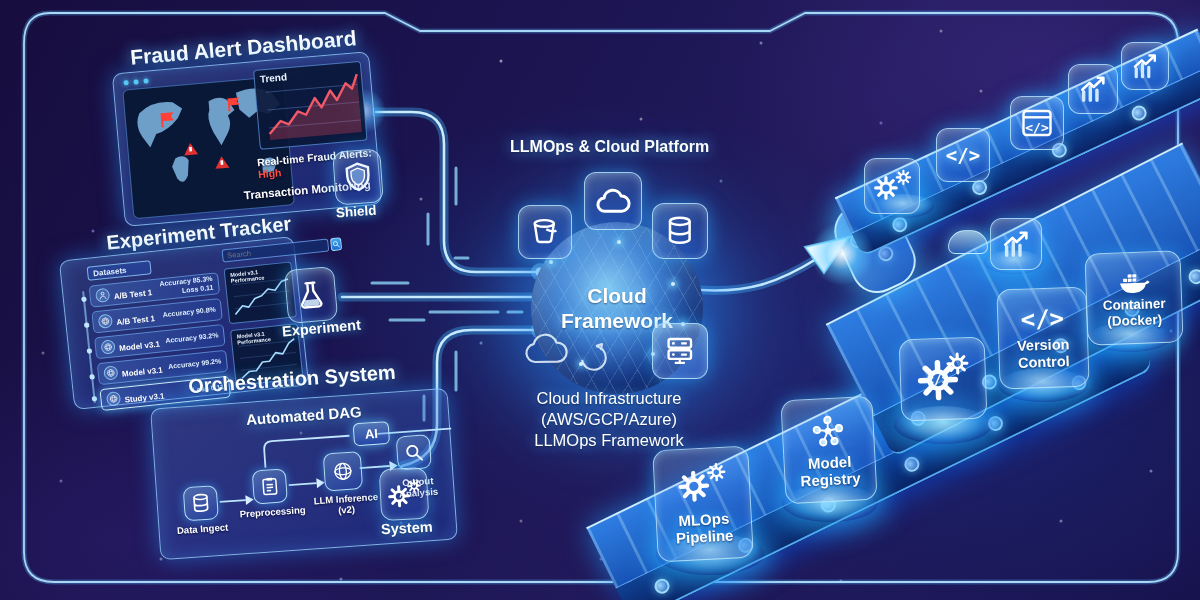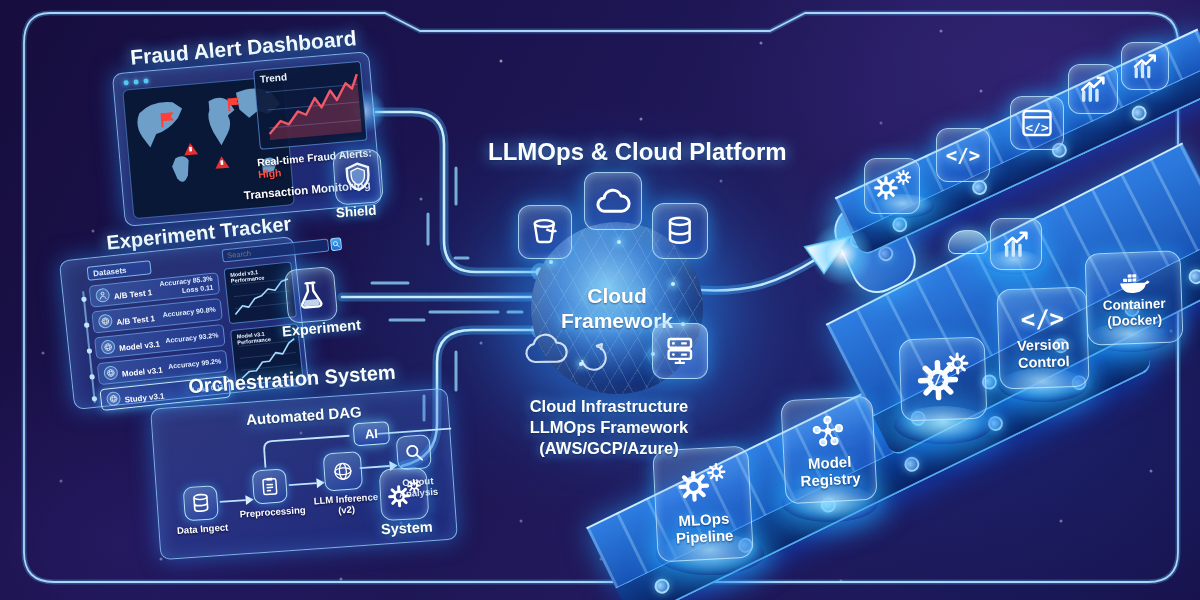--- a/index.html
+++ b/index.html
@@ -103,21 +103,21 @@
   
   .globe{position:absolute;left:531px;top:222px;width:172px;height:172px;border-radius:50%;
     background:radial-gradient(circle at 44% 38%,#85c9f2 0%,#4487d8 34%,#1d47a0 68%,#14306f 100%);
     box-shadow:0 0 70px 22px rgba(40,150,255,.55), inset -10px -16px 40px rgba(0,10,60,.55), inset 6px 8px 30px rgba(190,235,255,.4);}
   .globe .mesh{position:absolute;inset:0;border-radius:50%;opacity:.5;
     background:repeating-linear-gradient(62deg,rgba(170,230,255,.35) 0 1px,transparent 1px 15px),
                repeating-linear-gradient(-58deg,rgba(170,230,255,.3) 0 1px,transparent 1px 17px);}
   .globe .gtxt{position:absolute;inset:0;display:flex;flex-direction:column;align-items:center;justify-content:center;
     color:#fff;font-weight:bold;font-size:21px;line-height:1.2;text-shadow:0 0 12px rgba(120,210,255,1),0 1px 2px rgba(0,0,40,.6);}
   .spark{position:absolute;width:4px;height:4px;border-radius:50%;background:#cfeeff;box-shadow:0 0 7px 2px rgba(120,220,255,.9);}
-  .caption{position:absolute;left:488px;top:396px;width:242px;text-align:center;color:#fff;font-weight:bold;
+  .caption{position:absolute;left:488px;top:388px;width:242px;text-align:center;color:#fff;font-weight:normal;
     font-size:16.5px;line-height:1.28;text-shadow:0 0 12px rgba(80,180,255,.9),0 1px 2px rgba(0,10,40,.7);}
   
   .logo{position:absolute;left:40px;top:36px;display:flex;align-items:center;gap:7px;}
   .logo .word{color:#fff;font-weight:bold;font-size:29px;letter-spacing:.5px;text-shadow:0 1px 3px rgba(0,0,30,.7);}
 </style>
 </head>
 <body>
 
 <div id="stage">
   <div class="stars"></div>
@@ -366,21 +366,21 @@
       </svg>
   </div>
   <div class="tile" style="left:990px;top:218px;width:52px;height:52px;">
     <svg width="32" height="32">
         <use href="#chartup" transform="scale(1.33)"></use>
       </svg>
   </div>
   <div class="abs" style="left:948px;top:230px;width:40px;height:24px;border-radius:50% 50% 8px 8px/80% 80% 8px 8px;
     background:linear-gradient(180deg,rgba(190,240,255,.75),rgba(60,150,250,.4));border:1.5px solid rgba(200,240,255,.8);box-shadow:0 0 14px rgba(80,200,255,.7);"></div>
 
-  <div class="ttl" style="left:488px;top:138px;font-size:24px;">LLMOps &amp; Cloud Platform</div>
+  <div class="ttl" style="left:510px;top:138px;font-size:16px;">LLMOps &amp; Cloud Platform</div>
   <div class="globe">
     <div class="mesh"></div>
     <div class="gtxt">
       <span>Cloud</span>
         <span>Framework</span>
     </div>
     <span class="spark" style="left:18px;top:38px;"></span>
       <span class="spark" style="left:140px;top:60px;"></span>
     <span class="spark" style="left:48px;top:140px;"></span>
       <span class="spark" style="left:120px;top:130px;"></span>
@@ -409,22 +409,22 @@
   </div>
   <svg class="layer" width="1200" height="600" style="opacity:.85;">
     <g fill="none" stroke="#eaf6ff" stroke-width="2.2" stroke-linejoin="round">
       <path d="M535 362a9 9 0 0 1-1.4-17.8 12 12 0 0 1 23-1.6 8.6 8.6 0 0 1 1 19.1z"></path>
       <path d="M582 360a12 12 0 1 0 14-14" stroke-width="2"></path>
       <path d="M596 346l6-2-1 6" stroke-width="2"></path>
     </g>
   </svg>
   <div class="caption">
     <div>Cloud Infrastructure</div>
+    <div>(AWS/GCP/Azure)</div>
     <div>LLMOps Framework</div>
-    <div>(AWS/GCP/Azure)</div>
   </div>
 
 
   <div class="ttl" style="left:130px;top:36px;font-size:21px;transform:rotate(-5deg);">Fraud Alert Dashboard</div>
   <div class="panel" style="left:118px;top:62px;width:258px;height:154px;transform:rotate(-5deg);">
     <div class="dots" style="left:10px;top:7px;">
         <i></i>
         <i></i>
         <i></i>
       </div>

